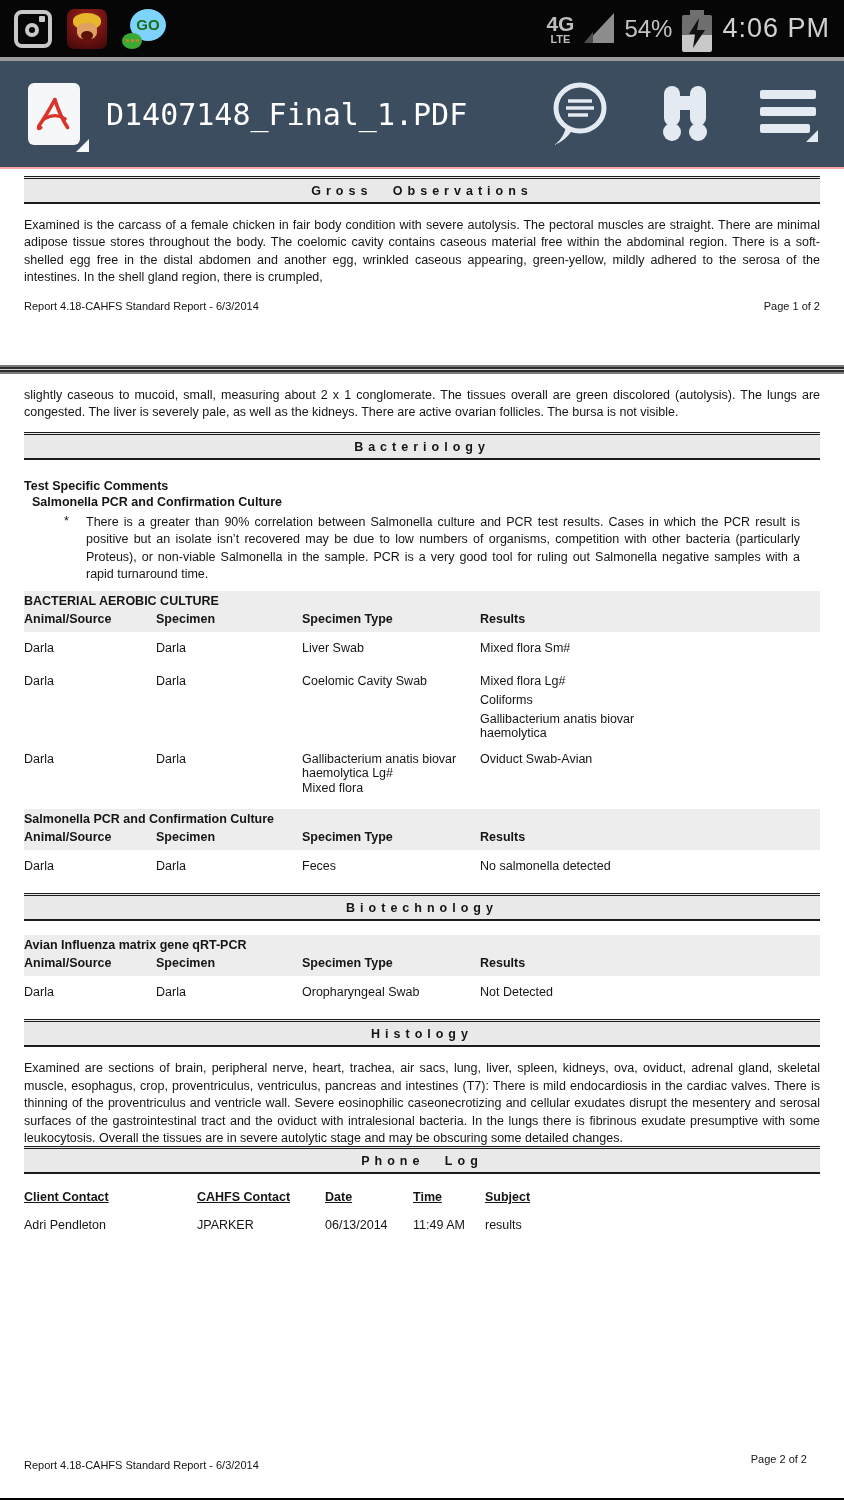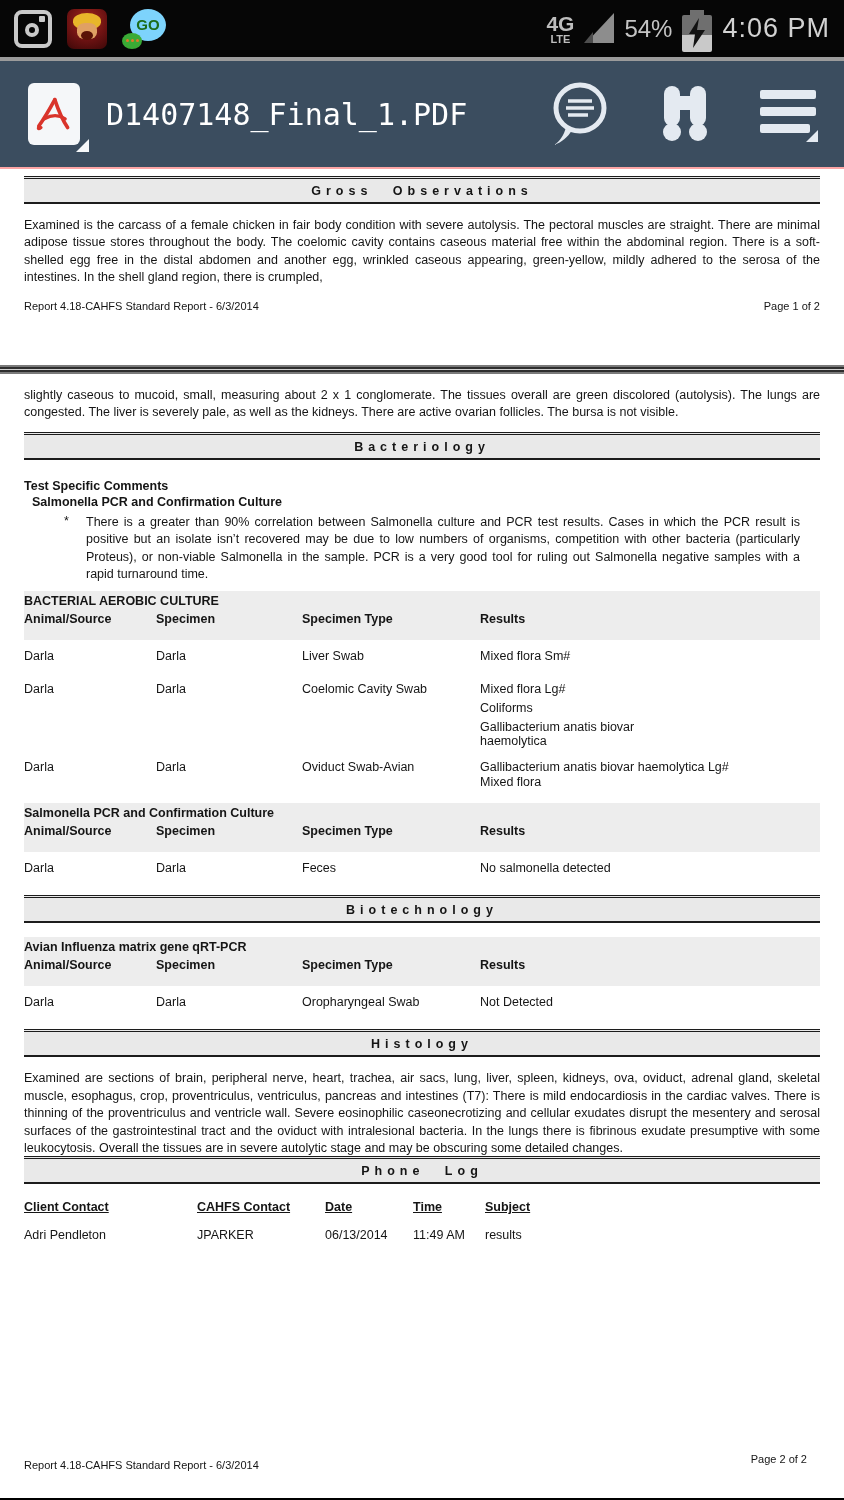--- a/index.html
+++ b/index.html
@@ -84,21 +84,21 @@
                           #2e2e2e 5px 7px, #7a7a7a 7px 9px); }
   .page2 { position:relative; height:1124px; }
   .p2-head { display:flex; justify-content:space-between; align-items:baseline;
              margin:26px 24px 0; font-size:12.5px; }
   .pre { white-space:pre-wrap; }
   .comments-title { margin:19px 24px 0; font-weight:bold; }
   .comments-sub { margin:2px 24px 0 32px; font-weight:bold; }
   .bullet-row { display:flex; margin:5px 44px 0 64px; }
   .bullet-star { width:22px; flex:none; }
   .bullet-text { flex:1; line-height:17.4px; text-align:justify; }
-  .tbl-band { margin:8px 24px 0; background:#ededed; padding:2px 0 12px; }
+  .tbl-band { margin:8px 24px 0; background:#ededed; padding:2px 0 4px; }
   .tbl-title { font-weight:bold; font-size:12.5px; padding:1px 0 2px; }
   .grid4 { display:grid; grid-template-columns:132px 146px 178px 1fr; }
   .grid4.hdr { font-weight:bold; padding:2px 0; }
   .t-row { margin:0 24px; padding:9px 0 10px; }
   .t-row.tight { padding:2px 0 10px; }
   .res + .res { margin-top:5px; }
   .res.tight + .res.tight { margin-top:1px; }
   .w-narrow { max-width:178px; }
   .w-mid { max-width:268px; }
   .grid5 { display:grid; grid-template-columns:173px 128px 88px 72px 1fr; margin:0 24px; }
@@ -238,25 +238,25 @@
       <div>Coelomic Cavity Swab</div>
       <div>
         <div class="res">Mixed flora Lg#</div>
         <div class="res">Coliforms</div>
         <div class="res w-narrow">Gallibacterium anatis biovar haemolytica</div>
       </div>
     </div>
     <div class="grid4 t-row tight">
       <div>Darla</div>
       <div>Darla</div>
-      <div>Oviduct Swab-Avian</div>
       <div>
         <div class="res tight w-mid">Gallibacterium anatis biovar haemolytica Lg#</div>
         <div class="res tight">Mixed flora</div>
       </div>
+      <div>Oviduct Swab-Avian</div>
     </div>
 
     <div class="tbl-band" style="margin-top:4px;">
       <div class="tbl-title">Salmonella PCR and Confirmation Culture</div>
       <div class="grid4 hdr">
         <div>Animal/Source</div>
         <div>Specimen</div>
         <div>Specimen Type</div>
         <div>Results</div>
       </div>

